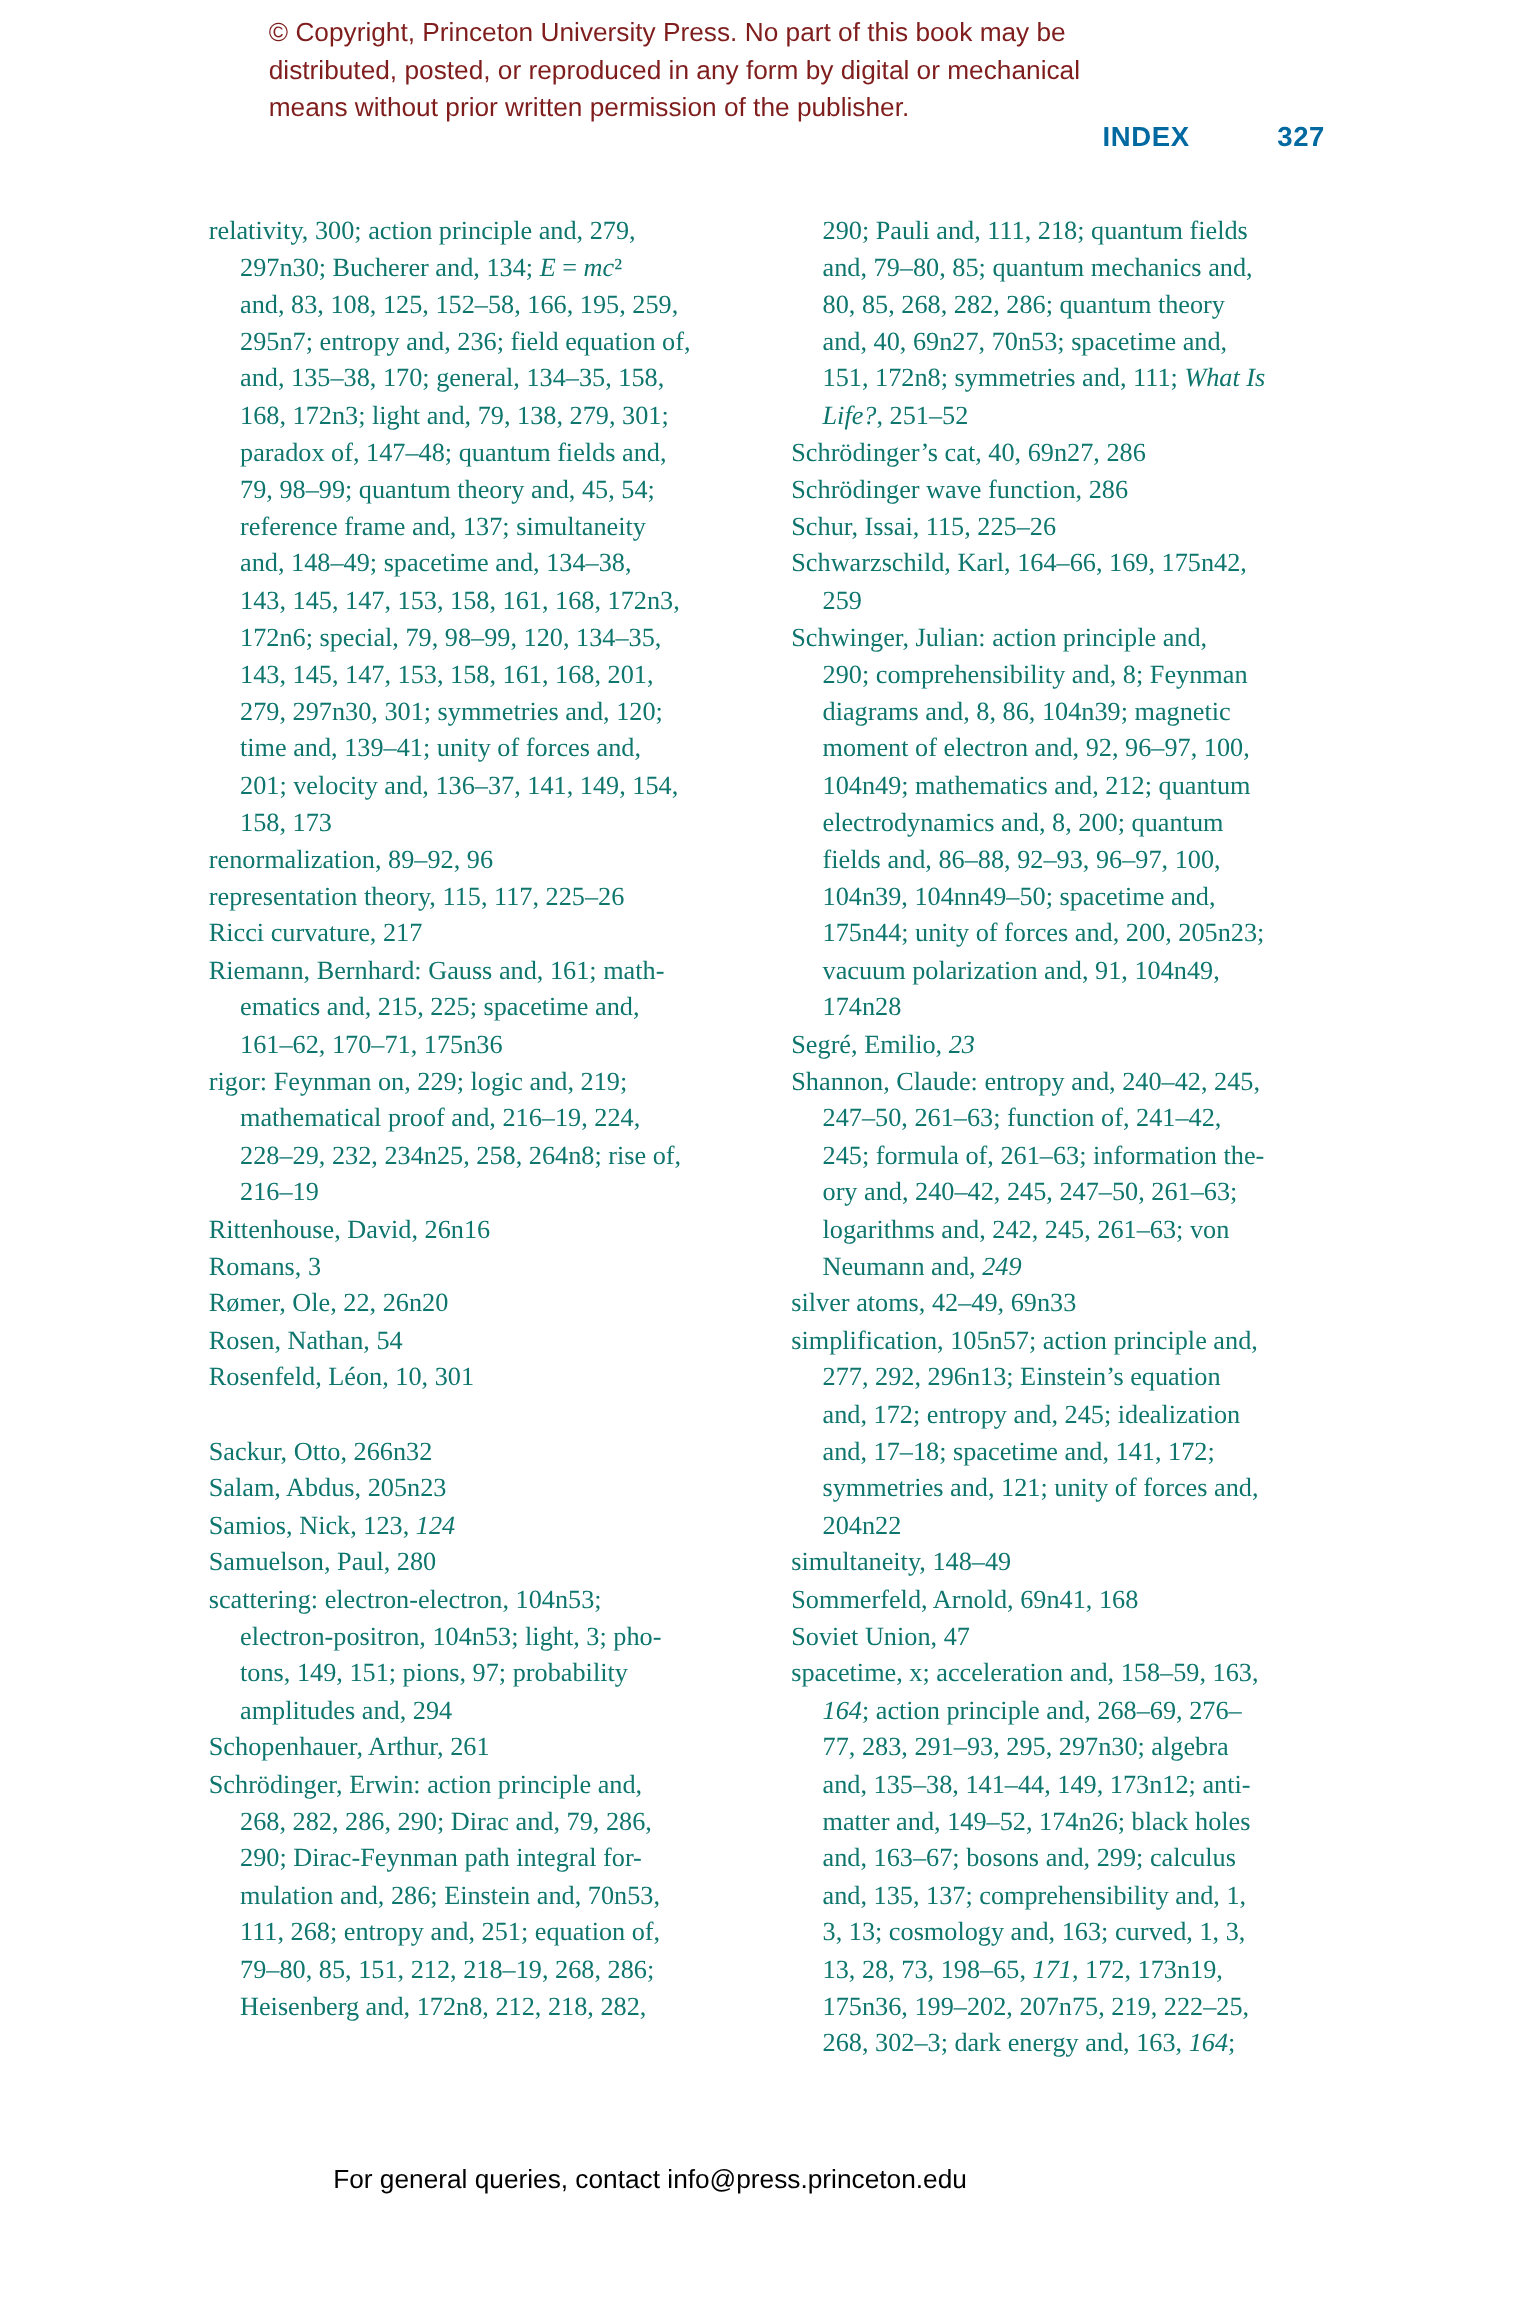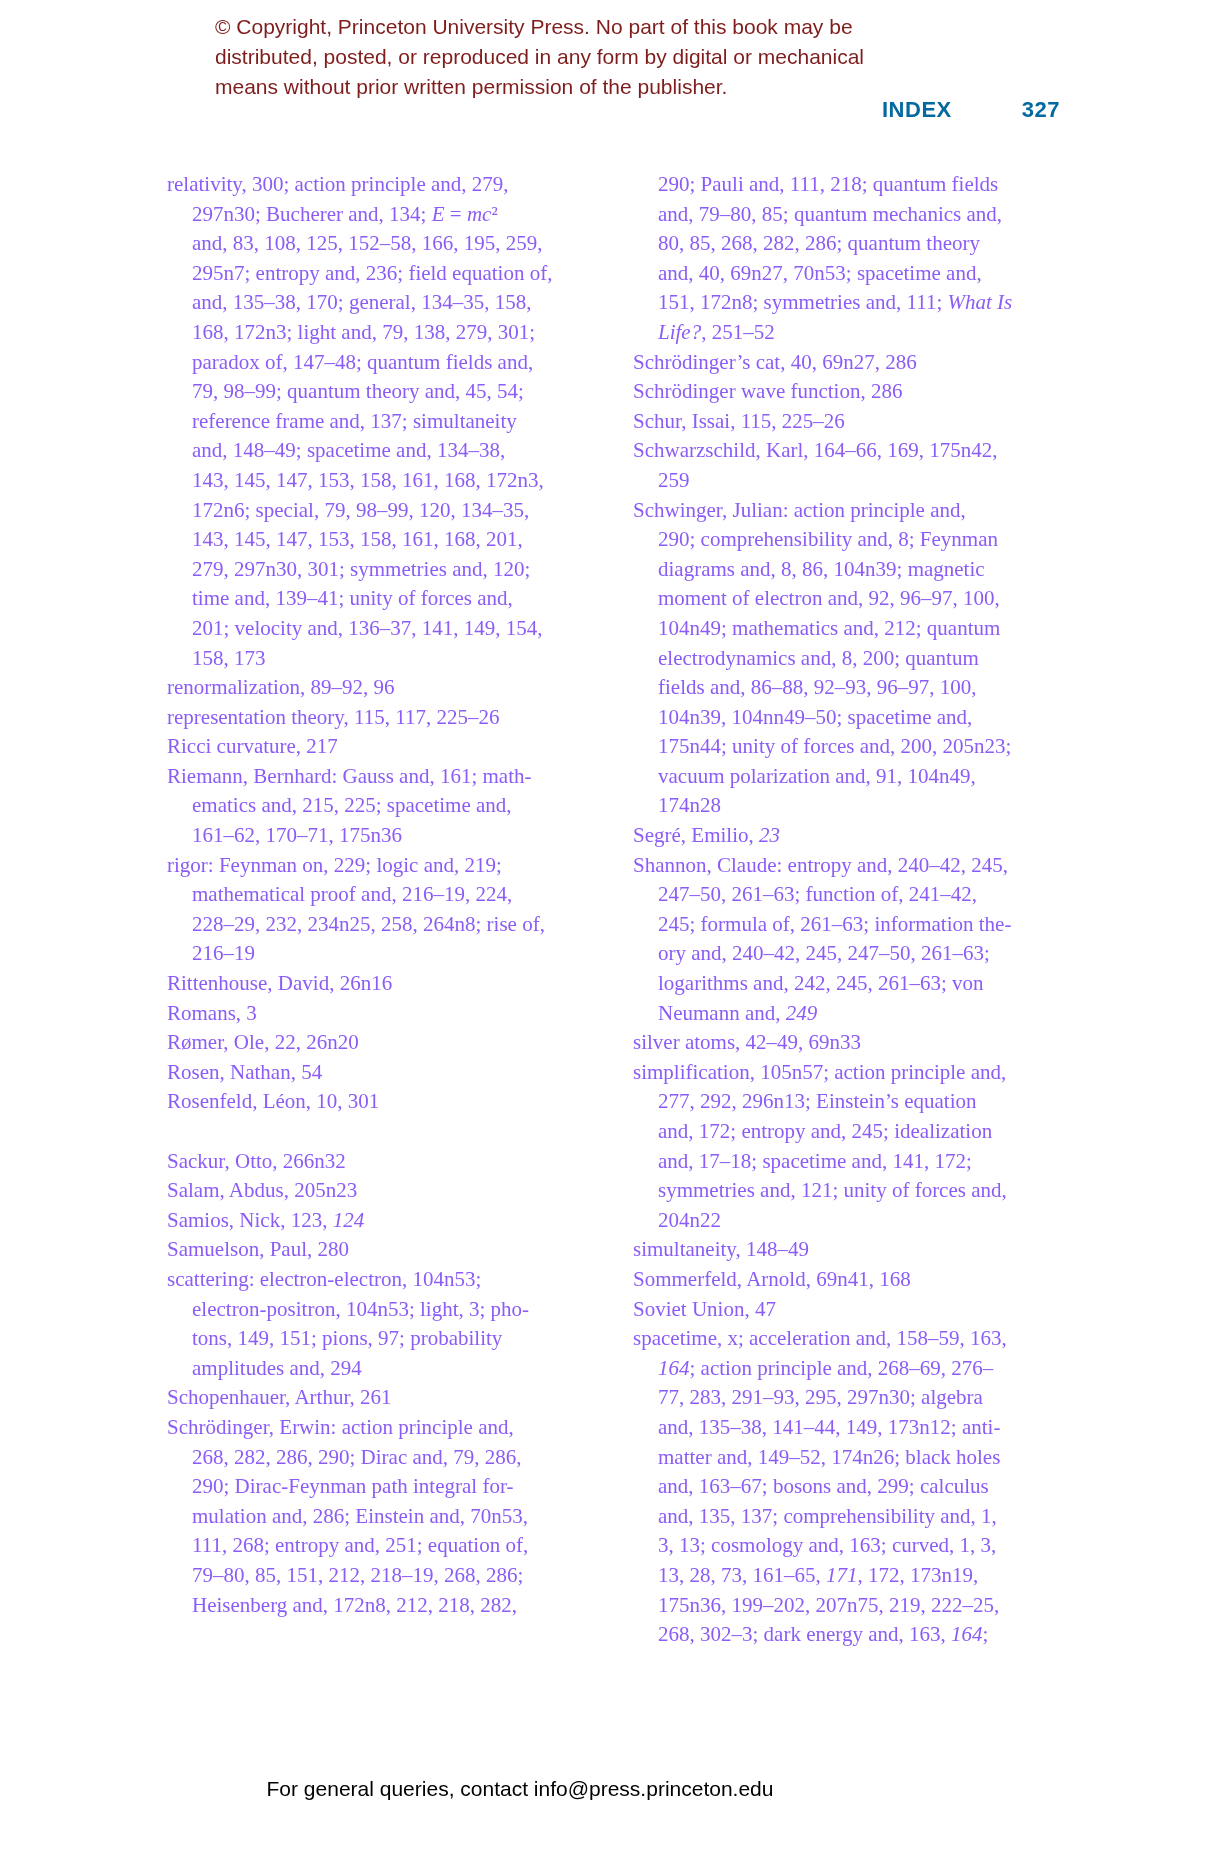--- a/index.html
+++ b/index.html
@@ -32,32 +32,32 @@
     font-weight:bold;
     font-size:22px;
     letter-spacing:0.5px;
     color:#0369a1;
   }
   .col{
     position:absolute;
     top:170px;
     font-size:21px;
     line-height:29.6px;
-    color:#8b5cf6;
+    color:#0f766e;
   }
   .col-left{left:167px;width:400px;}
   .col-right{left:633px;width:415px;}
   .line{
     white-space:nowrap;
     min-height:29.6px;
   }
   .line.cont{padding-left:25px;}
   .footer{
     position:absolute;
-    top:1777px;
+    top:1732px;
     left:520px;
     transform:translateX(-50%);
     font-family:"Liberation Sans", sans-serif;
     font-size:21px;
     color:#000000;
     white-space:nowrap;
   }
 </style>
 </head>
 <body>
@@ -167,20 +167,20 @@
       <div class="line"><span>Sommerfeld, Arnold, 69n41, 168</span></div>
       <div class="line"><span>Soviet Union, 47</span></div>
       <div class="line"><span>spacetime, x; acceleration and, 158–59, 163,</span></div>
       <div class="line cont"><i>164</i><span>; action principle and, 268–69, 276–</span></div>
       <div class="line cont"><span>77, 283, 291–93, 295, 297n30; algebra</span></div>
       <div class="line cont"><span>and, 135–38, 141–44, 149, 173n12; anti-</span></div>
       <div class="line cont"><span>matter and, 149–52, 174n26; black holes</span></div>
       <div class="line cont"><span>and, 163–67; bosons and, 299; calculus</span></div>
       <div class="line cont"><span>and, 135, 137; comprehensibility and, 1,</span></div>
       <div class="line cont"><span>3, 13; cosmology and, 163; curved, 1, 3,</span></div>
-      <div class="line cont"><span>13, 28, 73, 161–65, </span><i>171</i><span>, 172, 173n19,</span></div>
+      <div class="line cont"><span>13, 28, 73, 198–65, </span><i>171</i><span>, 172, 173n19,</span></div>
       <div class="line cont"><span>175n36, 199–202, 207n75, 219, 222–25,</span></div>
       <div class="line cont"><span>268, 302–3; dark energy and, 163, </span><i>164</i><span>;</span></div>
     </div>
 
   <div class="footer">For general queries, contact info@press.princeton.edu</div>
 
 </div>
 
 </body></html>

